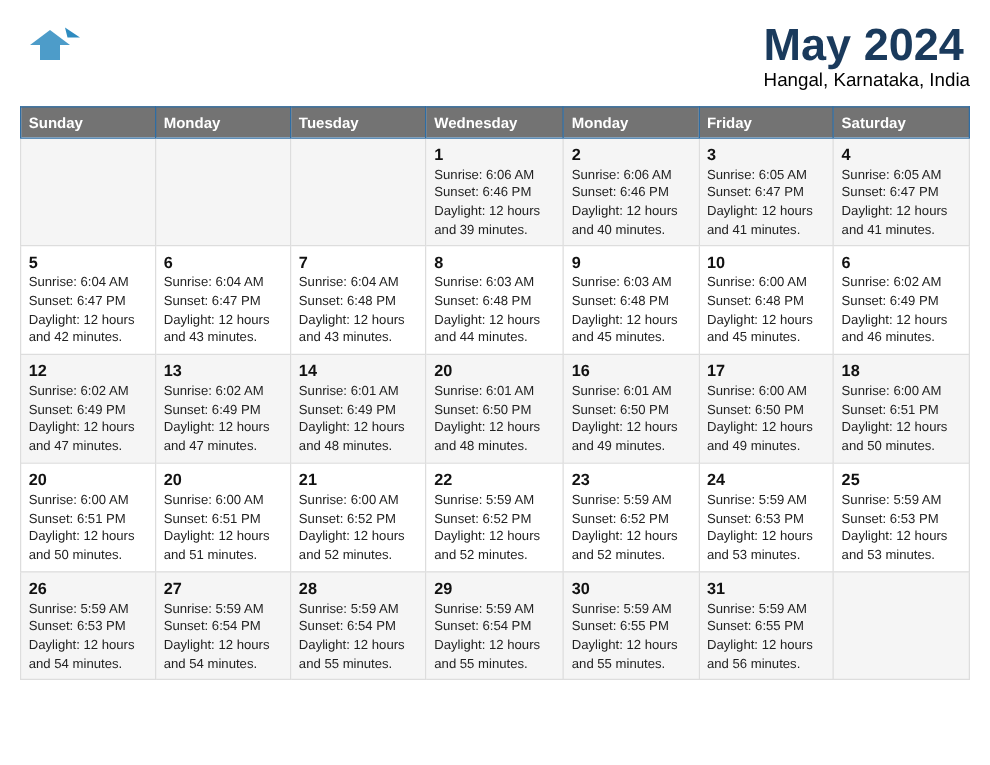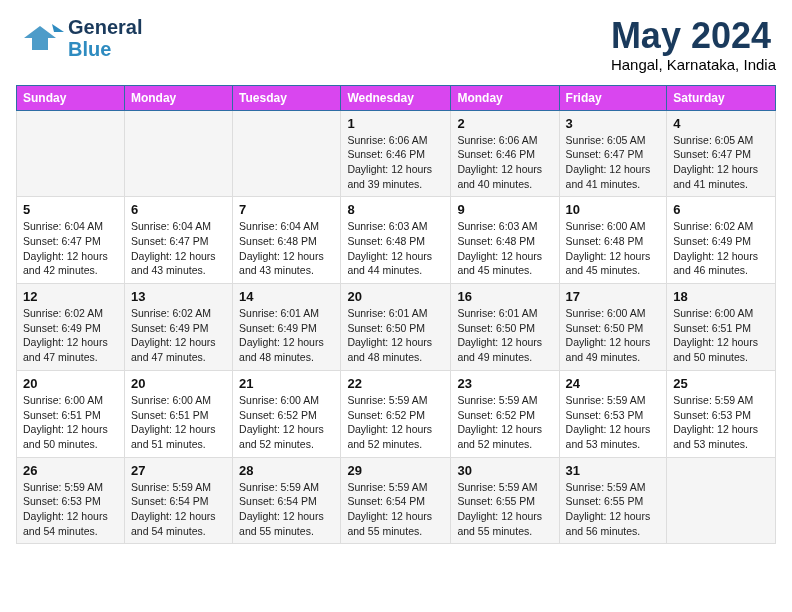--- a/index.html
+++ b/index.html
@@ -33,21 +33,21 @@
     .location {
       font-size: 15px;
       color: #000000;
     }
     table {
       width: 100%;
       border-collapse: collapse;
       font-size: 11px;
     }
     thead tr th {
-      background: #d946ef;
+      background: #737373;
       color: #fff;
       text-align: left;
       padding: 5px 6px;
       font-size: 12px;
       font-weight: bold;
       border: 1px solid #2e6da4;
     }
     tbody tr {
       border-bottom: 1px solid #ccc;
     }
@@ -82,24 +82,20 @@
 
 <div class="header">
   <div class="logo">
     <div style="display:flex;align-items:center;gap:4px;">
       <div style="position:relative;width:48px;height:40px;">
         
         <svg width="48" height="40" viewBox="0 0 48 40">
           <polygon points="24,8 40,20 32,20 32,32 16,32 16,20 8,20" fill="#2e8bc0" opacity="0.85"></polygon>
           <polygon points="36,6 48,14 38,14" fill="#2e8bc0"></polygon>
         </svg>
-      </div>
-      <div>
-        <div style="font-size:20px;font-weight:bold;color:#1a3a5c;line-height:1.1;">General</div>
-        <div style="font-size:20px;font-weight:bold;color:#2e8bc0;line-height:1.1;">Blue</div>
       </div>
     </div>
   </div>
   <div class="title-block">
     <div class="month-year">May 2024</div>
     <div class="location">Hangal, Karnataka, India</div>
   </div>
 </div>
 
 <table>

